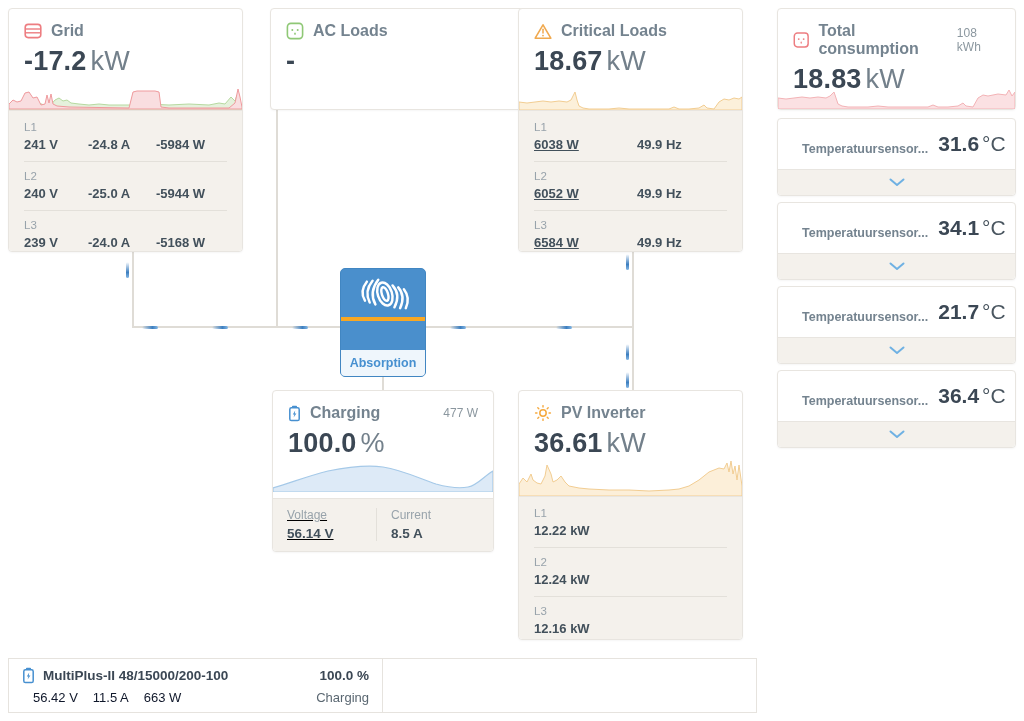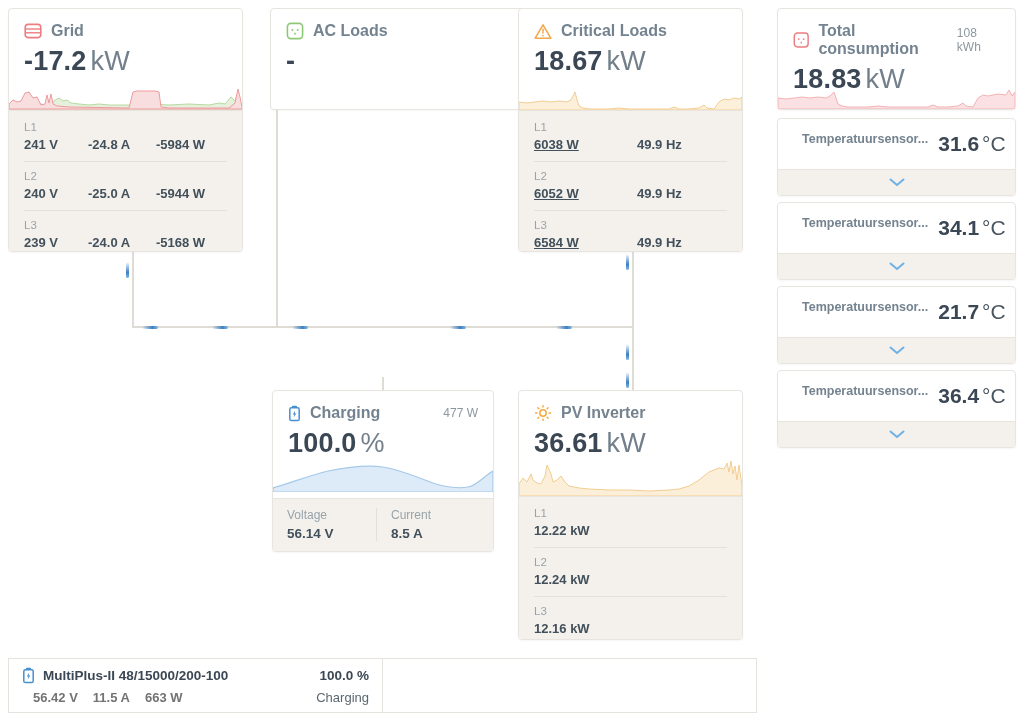--- a/index.html
+++ b/index.html
@@ -26,21 +26,21 @@
 
   .rows { position:absolute; left:0; right:0; bottom:0; background:#f4f1ec;
     border-top:1px solid #e8e5e0; border-radius:0 0 4px 4px; padding:2px 15px 0; }
   .prow { padding:8px 0 9px; border-bottom:1px solid #e3e0da; }
   .prow:last-child { border-bottom:none; }
   .plabel { font-size:11.5px; color:#98a3ab; margin-bottom:4px; }
   .pvals { display:flex; font-size:13px; font-weight:bold; color:#42505b; }
   .col-v { width:64px; } .col-a { width:68px; } .col-w1 { width:103px;text-decoration:underline; }
 
   
-  .trow { display:flex; align-items:flex-start; gap:10px; padding:13px 14px 12px; }
+  .trow { display:flex; align-items:flex-end; gap:10px; padding:13px 14px 12px; }
   .tlabel { font-size:12.5px; color:#74838f; font-weight:bold; }
   .tval { margin-left:auto; font-size:21px; font-weight:bold; color:#3b4754; }
   .tval .tunit { font-weight:normal; color:#4a5660; margin-left:3px; }
   .tfoot { position:absolute; left:0; right:0; bottom:0; height:26px; background:#f4f1ec;
     border-top:1px solid #e8e5e0; border-radius:0 0 4px 4px;
     display:flex; align-items:center; justify-content:center; cursor:pointer; }
 
   
   .inv { position:absolute; left:340px; top:268px; width:86px; height:109px;
     background:#4a8fcc; border:1px solid #4186c2; border-radius:5px; z-index:3; }
@@ -59,21 +59,21 @@
   .cval { font-size:13.5px; font-weight:bold; color:#42505b; }
 
   
   .bbar { position:absolute; left:8px; top:658px; width:749px; height:55px; background:#fff;
     border:1px solid #e6e3de; display:flex; z-index:2; }
   .bb-left { width:374px; border-right:1px solid #e6e3de; padding:8px 13px 7px;
     display:flex; flex-direction:column; justify-content:space-between;text-align:center; }
   .bb-row { display:flex; align-items:center; gap:8px; }
   .bb-name { font-size:13.5px; font-weight:bold; color:#3b4754; }
   .bb-soc { margin-left:auto; font-size:13.5px; font-weight:bold; color:#3b4754; }
-  .bb-stats { display:flex; gap:15px; font-size:13px; color:#737373; padding-left:11px;font-weight:bold; }
+  .bb-stats { display:flex; gap:15px; font-size:13px; color:#0f172a; padding-left:11px; }
   .bb-state { margin-left:auto; font-size:13px; color:#5a6771; }
   .bb-right { flex:1; }
 </style>
 </head>
 <body>
 
 <div class="stage">
 
   <div class="wire" style="left:132px; top:252px; width:2px; height:76px;"></div>
   <div class="wire" style="left:276px; top:110px; width:2px; height:218px;"></div>
@@ -265,37 +265,53 @@
       <span class="tlabel">Temperatuursensor...</span>
       <span class="tval"><span>36.4</span><span class="tunit">°C</span></span>
     </div>
     <div class="tfoot">
       <svg width="16" height="9" viewBox="0 0 16 9">
           <path d="M1.5,1.5 L8,7 L14.5,1.5" fill="none" stroke="#6fb1e3" stroke-width="2" stroke-linecap="round" stroke-linejoin="round"></path>
         </svg>
     </div>
   </div>
 
+  <div class="inv">
+    <svg class="inv-logo" width="62" height="38" viewBox="0 0 64 40">
+      <g fill="none" stroke="#ffffff" stroke-width="2.6" stroke-linecap="round">
+        <path d="M15,7 Q7,17 13,27"></path>
+        <path d="M21,6 Q12,17 18,29"></path>
+        <path d="M27,5 Q17,18 24,31"></path>
+        <ellipse cx="34" cy="20" rx="7.5" ry="12.5" transform="rotate(-18 34 20)"></ellipse>
+        <ellipse cx="34" cy="20" rx="3.2" ry="7.5" transform="rotate(-18 34 20)"></ellipse>
+        <path d="M42,11 Q51,21 44,34"></path>
+        <path d="M48,13 Q56,22 50,35"></path>
+        <path d="M54,15 Q61,24 56,35"></path>
+      </g>
+    </svg>
+    <div class="inv-stripe"></div>
+    <div class="inv-foot">Absorption</div>
+  </div>
 
   <div class="card" style="left:272px; top:390px; width:222px; height:162px;">
     <div class="card-head">
       <svg width="13" height="17" viewBox="0 0 13 17">
         <rect x="4" y="0.8" width="5" height="2" rx="0.8" fill="#4790d0"></rect>
         <rect x="1.8" y="2.8" width="9.4" height="12.8" rx="1.6" fill="none" stroke="#4790d0" stroke-width="1.5"></rect>
         <path d="M7.2,5.4 L4.8,9.4 L6.4,9.4 L5.6,12.6 L8.4,8.4 L6.8,8.4 Z" fill="#4790d0"></path>
       </svg>
       <span class="card-title">Charging</span>
       <span class="head-badge">477 W</span>
     </div>
     <div class="big"><span>100.0</span><span class="unit">%</span></div>
     <svg class="spark" style="bottom:59px; height:34px;" viewBox="0 0 220 34" preserveAspectRatio="none">
       <path d="M0,34 L0,30 C20,24 35,18 55,13 C75,9 95,7 110,9 C130,12 150,22 163,26 C174,29 185,31 195,29 C205,27 212,17 220,13 L220,34 Z" fill="#ddeaf7" stroke="#a5c9e8" stroke-width="1.2"></path>
     </svg>
     <div class="cfoot">
-      <div class="ccol" style="width:103px;">
+      <div class="ccol" style="width:103px;text-decoration:underline;">
         <div class="clabel">Voltage</div>
         <div class="cval">56.14 V</div>
       </div>
       <div class="ccol">
         <div class="clabel">Current</div>
         <div class="cval">8.5 A</div>
       </div>
     </div>
   </div>
 

